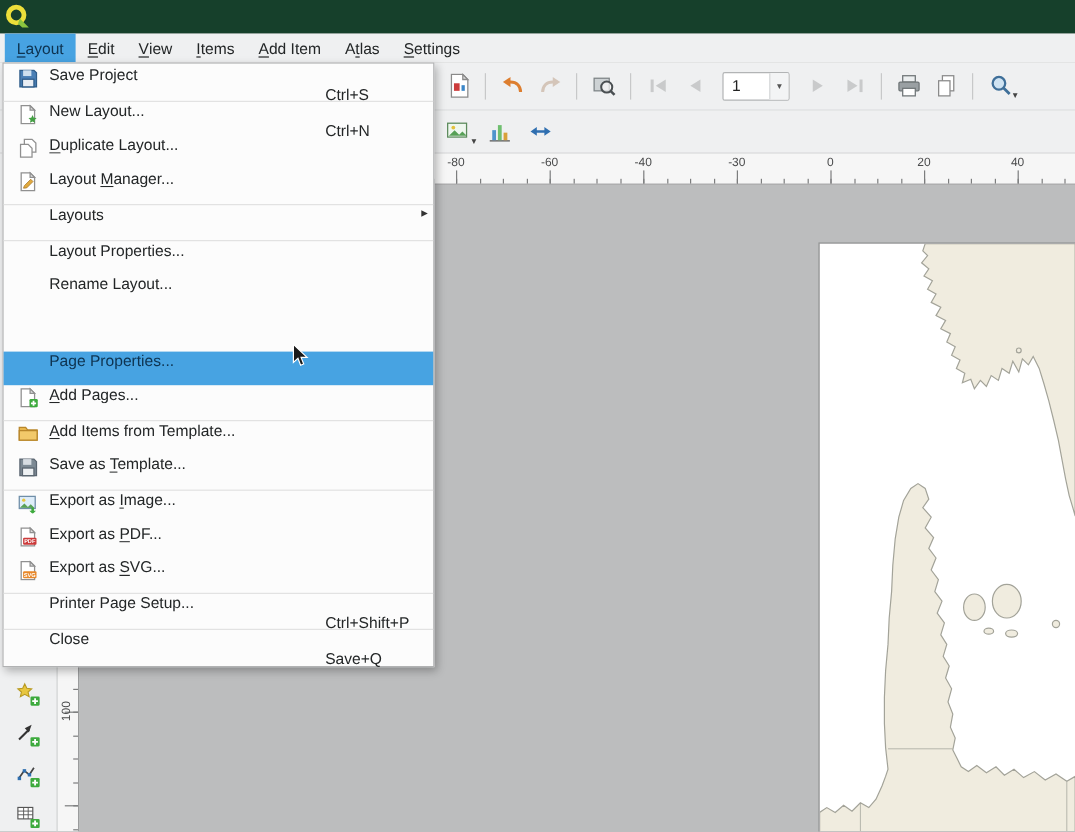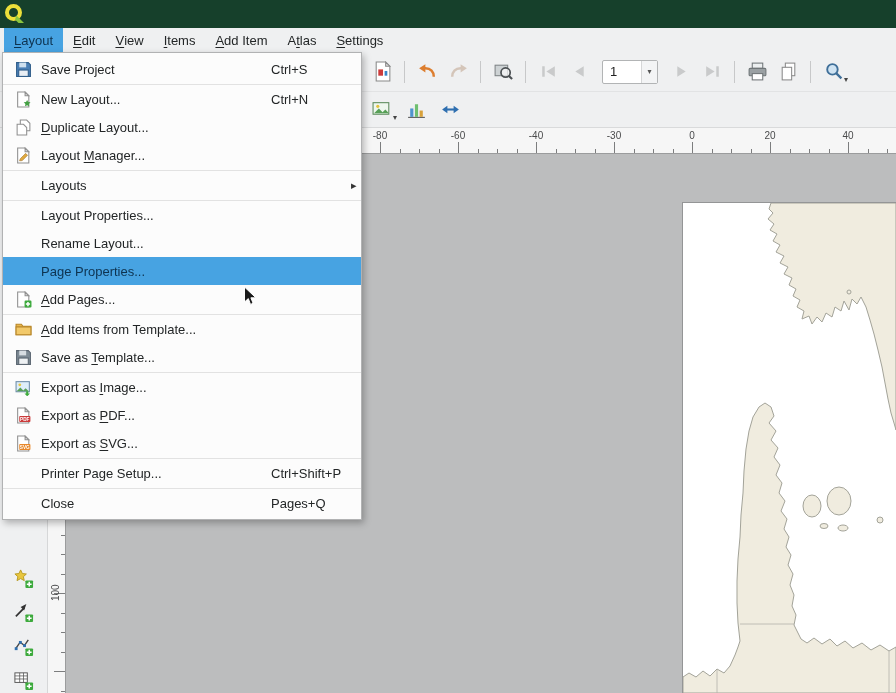--- a/index.html
+++ b/index.html
@@ -46,26 +46,26 @@
 
   .canvas { position:absolute; top:154px; left:66px; right:0; bottom:0; background:var(--canvas,#bcbdbe); }
   .page { position:absolute; left:617px; top:49px; width:213px; height:490px; background:var(--sea,#fff);
     outline:1px solid #949596; overflow:hidden; }
   .page svg { display:block; width:100%; height:100%; }
   .land { fill:var(--land,#f0ecdf); stroke:var(--coast,#a3a399); stroke-width:1; }
   .mapline { stroke:#b3b3a9; stroke-width:0.8; fill:none; }
 
   .menu-panel { position:absolute; top:52px; left:2px; width:360px; background:#fcfcfc;
     border:1px solid #b1b2b3; box-shadow:2px 3px 7px rgba(0,0,0,.28); z-index:100; padding:2px 0; }
-  .menu-row { height:28px; display:flex; align-items:center; padding:0 6px 0 8px; font-size:13px; color:#232627; }
-  .menu-row.highlighted { background:var(--sel,#47a3e2); color:var(--selText,#0e3350); }
+  .menu-row { height:28px; display:flex; align-items:flex-start; padding:0 6px 0 8px; font-size:13px; color:#232627; }
+  .menu-row.highlighted { background:var(--sel,#47a3e2); color:var(--selText,#0e3350);margin-top:36px; }
   .mi-icon { width:24px; height:20px; flex:none; display:flex; align-items:center; justify-content:center; margin-right:6px; }
   .mi-icon svg { width:17px; height:17px; }
   .mi-label { width:230px; flex:none; white-space:nowrap; overflow:hidden; }
-  .mi-shortcut { width:80px; flex:none; text-align:left; }
+  .mi-shortcut { width:80px; flex:none; text-align:left;margin-top:16px; }
   .mi-arrow { flex:1; text-align:right; font-size:11px; color:#333; padding-right:2px; }
   .menu-sep { height:1px; border-top:1px solid #e2e2e2; margin:1px 0 0 0; }
 
   .cursor { position:absolute; z-index:200; pointer-events:none; }
 </style>
 </head>
 <body>
 
 <div class="titlebar">
   <span class="qgis-logo">
@@ -541,21 +541,21 @@
     <div class="menu-row">
       <span class="mi-icon"></span>
       <span class="mi-label">Printer Page Setup...</span>
       <span class="mi-shortcut">Ctrl+Shift+P</span>
       <span class="mi-arrow"></span>
     </div>
     <div class="menu-sep"></div>
     <div class="menu-row">
       <span class="mi-icon"></span>
       <span class="mi-label">Close</span>
-      <span class="mi-shortcut">Pages+Q</span>
+      <span class="mi-shortcut">Save+Q</span>
       <span class="mi-arrow"></span>
     </div>
   </div>
 
 <div class="cursor" style="left: 243px; top: 286px;">
   <svg width="15" height="21" viewBox="0 0 15 21">
     <path d="M1.5 1 L1.5 16 L5.3 12.6 L7.5 18.4 L10.1 17.3 L7.9 11.8 L12.9 11.8 Z" fill="#1a1a1a" stroke="#ffffff" stroke-width="1"></path>
   </svg>
 </div>
 

